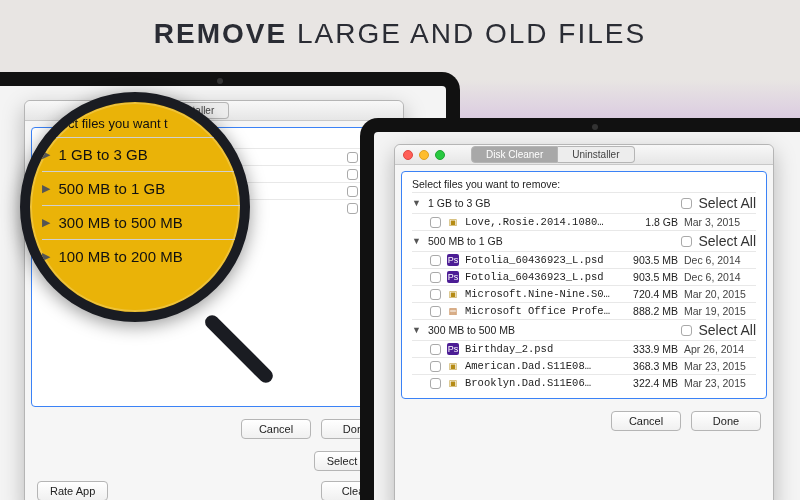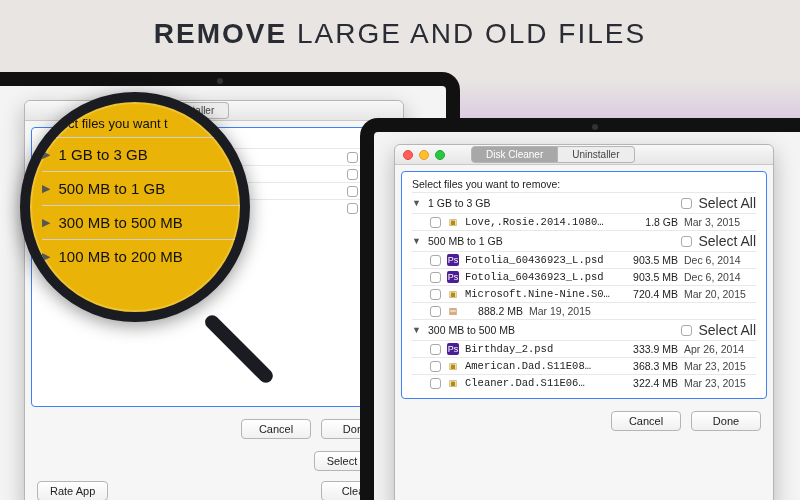--- a/index.html
+++ b/index.html
@@ -244,20 +244,21 @@
               <span class="chk"></span>
               <span class="ico ic-vid">▣</span>
               <span class="nm">Microsoft.Nine-Nine.S0…</span>
               <span class="sz">720.4 MB</span>
               <span class="dt">Mar 20, 2015</span>
             </div>
             <div class="row">
               <span style="width:12px"></span>
               <span class="chk"></span>
               <span class="ico ic-doc">▤</span>
+              <span class="nm">Microsoft Office Profes…</span>
               <span class="sz">888.2 MB</span>
               <span class="dt">Mar 19, 2015</span>
             </div>
             <div class="grp">
               <span class="tri">▼</span>
               <span class="lbl">300 MB to 500 MB</span>
               <span class="chk"></span>
               <span class="sel-all">Select All</span>
             </div>
             <div class="row">
@@ -273,21 +274,21 @@
               <span class="chk"></span>
               <span class="ico ic-vid">▣</span>
               <span class="nm">American.Dad.S11E08…</span>
               <span class="sz">368.3 MB</span>
               <span class="dt">Mar 23, 2015</span>
             </div>
             <div class="row">
               <span style="width:12px"></span>
               <span class="chk"></span>
               <span class="ico ic-vid">▣</span>
-              <span class="nm">Cleaner.Dad.S11E06…</span>
+              <span class="nm">Brooklyn.Dad.S11E06…</span>
               <span class="sz">322.4 MB</span>
               <span class="dt">Mar 23, 2015</span>
             </div>
           </div>
       </div>
 
       <div class="btnbar">
         <div class="btn">Cancel</div>
         <div class="btn">Done</div>
       </div>

